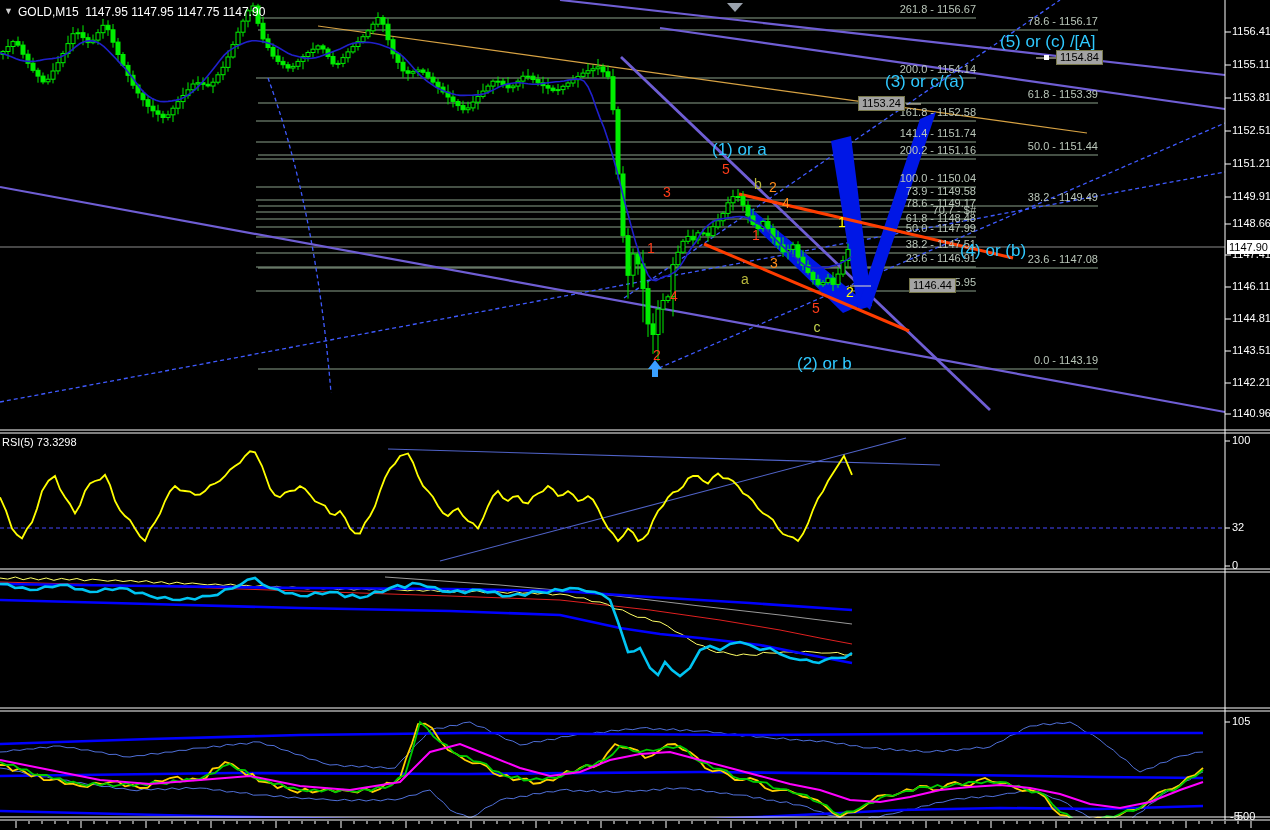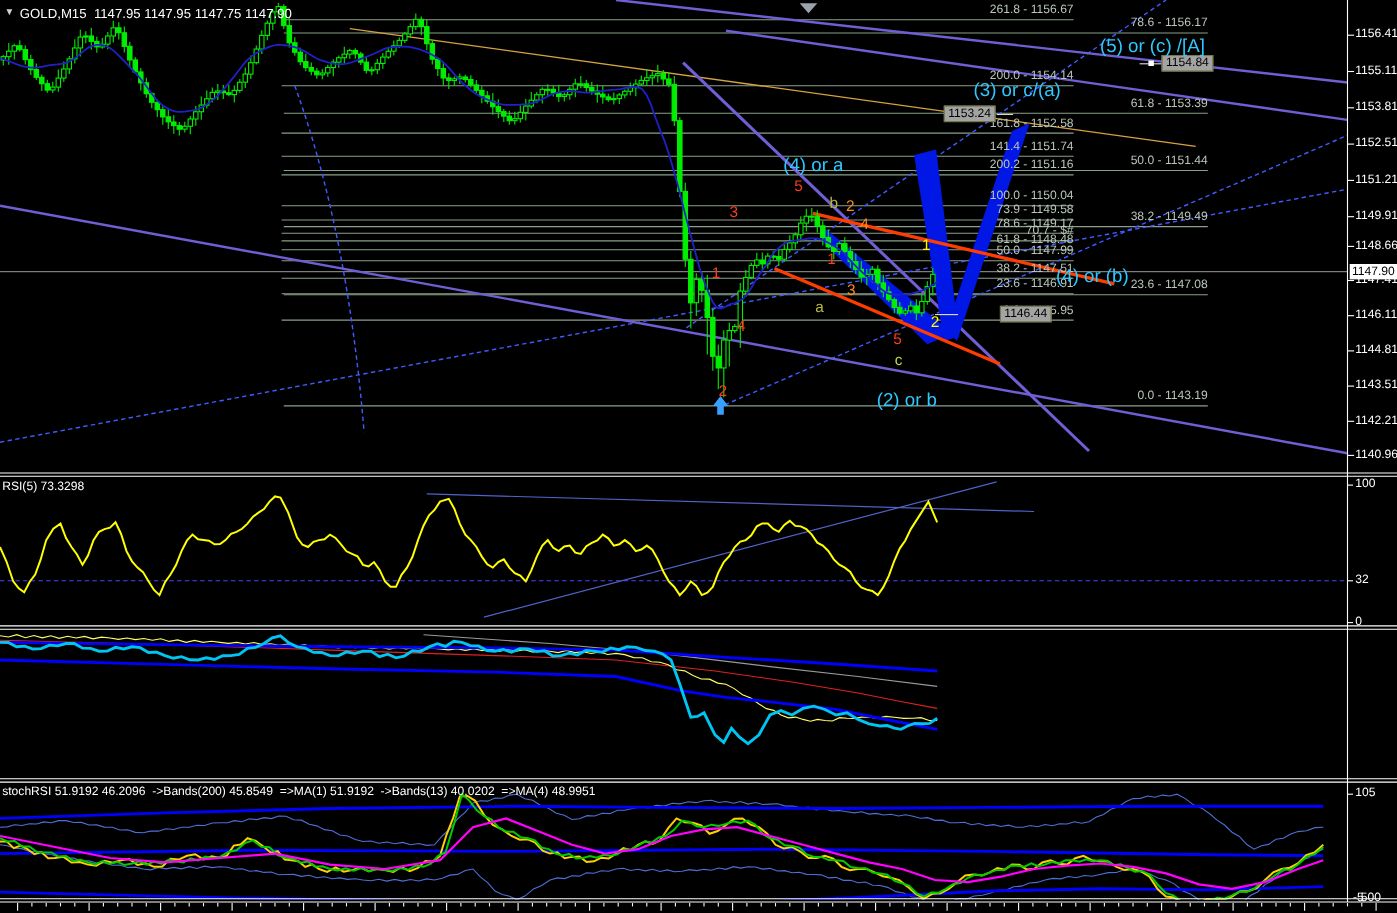--- a/index.html
+++ b/index.html
@@ -569,21 +569,20 @@
         <line x1="1212" y1="821" x2="1212" y2="824" stroke="#fff" stroke-width="1"></line>
         <line x1="1225" y1="821" x2="1225" y2="824" stroke="#fff" stroke-width="1"></line>
         <line x1="1238" y1="821" x2="1238" y2="824" stroke="#fff" stroke-width="1"></line>
         <line x1="1251" y1="821" x2="1251" y2="828" stroke="#fff" stroke-width="1"></line>
       </g>
     </svg>
   <div class="labels">
     <span class="dd">▼</span>
     <div class="ohlc">GOLD,M15  1147.95 1147.95 1147.75 1147.90</div>
     <div class="paneLab" style="top:436px">RSI(5) 73.3298</div>
-    <div class="paneLab" style="top:714px">stochRSI 51.9192 46.2096  -&gt;Bands(200) 45.8549  =&gt;MA(1) 51.9192  -&gt;Bands(13) 40.0202  =&gt;MA(4) 48.9951</div>
   <div class="lab fib" style="left: 976px; top: 4px;">261.8 - 1156.67</div>
       <div class="lab fib" style="left: 976px; top: 64px;">200.0 - 1154.14</div>
       <div class="lab fib" style="left: 976px; top: 107px;">161.8 - 1152.58</div>
       <div class="lab fib" style="left: 976px; top: 128px;">141.4 - 1151.74</div>
       <div class="lab fib" style="left: 976px; top: 145px;">200.2 - 1151.16</div>
       <div class="lab fib" style="left: 976px; top: 173px;">100.0 - 1150.04</div>
       <div class="lab fib" style="left: 976px; top: 186px;">73.9 - 1149.58</div>
       <div class="lab fib" style="left: 976px; top: 198px;">78.6 - 1149.17</div>
       <div class="lab fib" style="left: 976px; top: 205px;">70.7 - $#</div>
       <div class="lab fib" style="left: 976px; top: 213px;">61.8 - 1148.48</div>
@@ -595,21 +594,21 @@
       <div class="lab fib" style="left: 1098px; top: 89px;">61.8 - 1153.39</div>
       <div class="lab fib" style="left: 1098px; top: 141px;">50.0 - 1151.44</div>
       <div class="lab fib" style="left: 1098px; top: 192px;">38.2 - 1149.49</div>
       <div class="lab fib" style="left: 1098px; top: 254px;">23.6 - 1147.08</div>
       <div class="lab fib" style="left: 1098px; top: 355px;">0.0 - 1143.19</div>
       <div class="tag" style="left: 1056px; top: 50px;">1154.84</div>
       <div class="tag" style="left: 858px; top: 96px;">1153.24</div>
       <div class="tag" style="left: 909px; top: 278px;">1146.44</div>
       <div class="lab cyan" style="left: 1000px; top: 33px;">(5) or (c) /[A]</div>
       <div class="lab cyan" style="left: 885px; top: 73px;">(3) or c/(a)</div>
-      <div class="lab cyan" style="left: 712px; top: 141px;">(4) or a</div>
+      <div class="lab cyan" style="left: 712px; top: 141px;">(1) or a</div>
       <div class="lab cyan" style="left: 960px; top: 242px;">(4) or (b)</div>
       <div class="lab cyan" style="left: 797px; top: 355px;">(2) or b</div>
       <div class="lab wm" style="left: 667px; top: 185px; color: rgb(255, 61, 26);">3</div>
       <div class="lab wm" style="left: 651px; top: 241px; color: rgb(255, 61, 26);">1</div>
       <div class="lab wm" style="left: 674px; top: 289px; color: rgb(255, 61, 26);">4</div>
       <div class="lab wm" style="left: 726px; top: 162px; color: rgb(255, 61, 26);">5</div>
       <div class="lab wm" style="left: 756px; top: 228px; color: rgb(255, 61, 26);">1</div>
       <div class="lab wm" style="left: 657px; top: 348px; color: rgb(255, 61, 26);">2</div>
       <div class="lab wm" style="left: 816px; top: 301px; color: rgb(255, 61, 26);">5</div>
       <div class="lab wm" style="left: 773px; top: 180px; color: rgb(255, 140, 26);">2</div>

